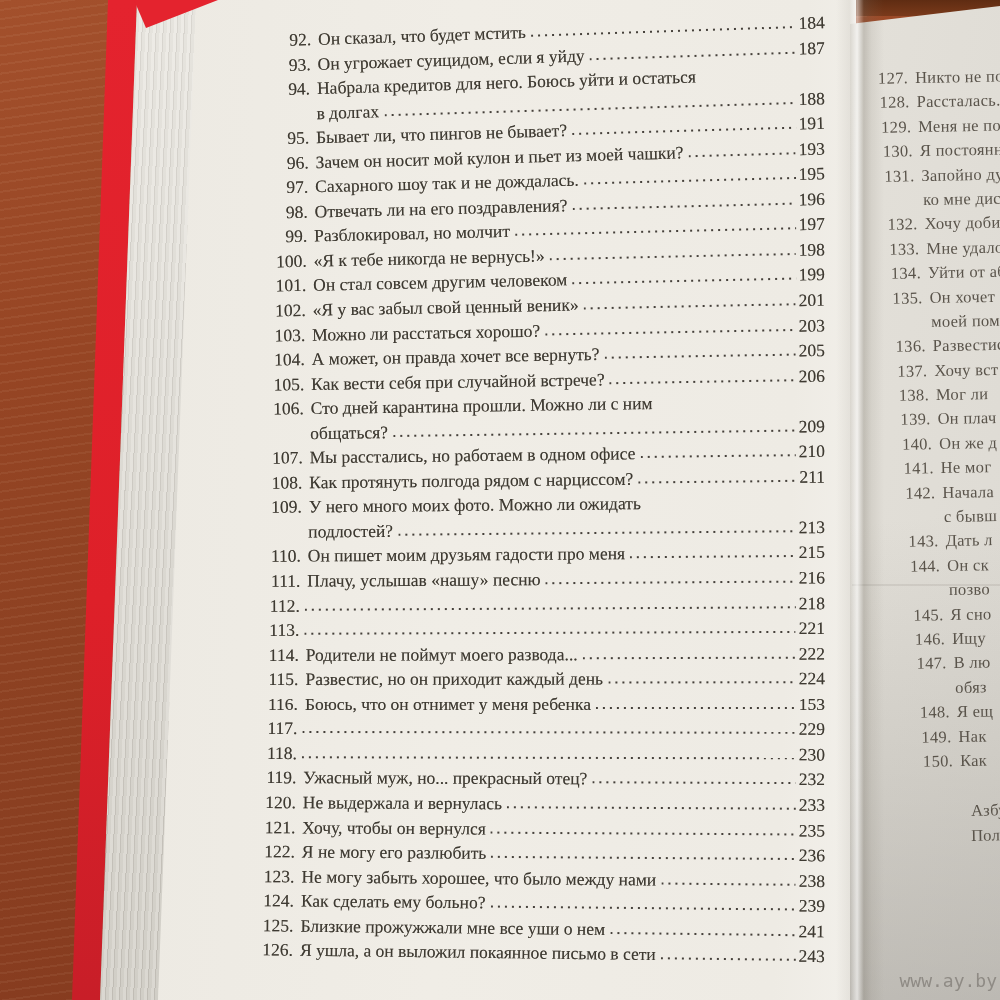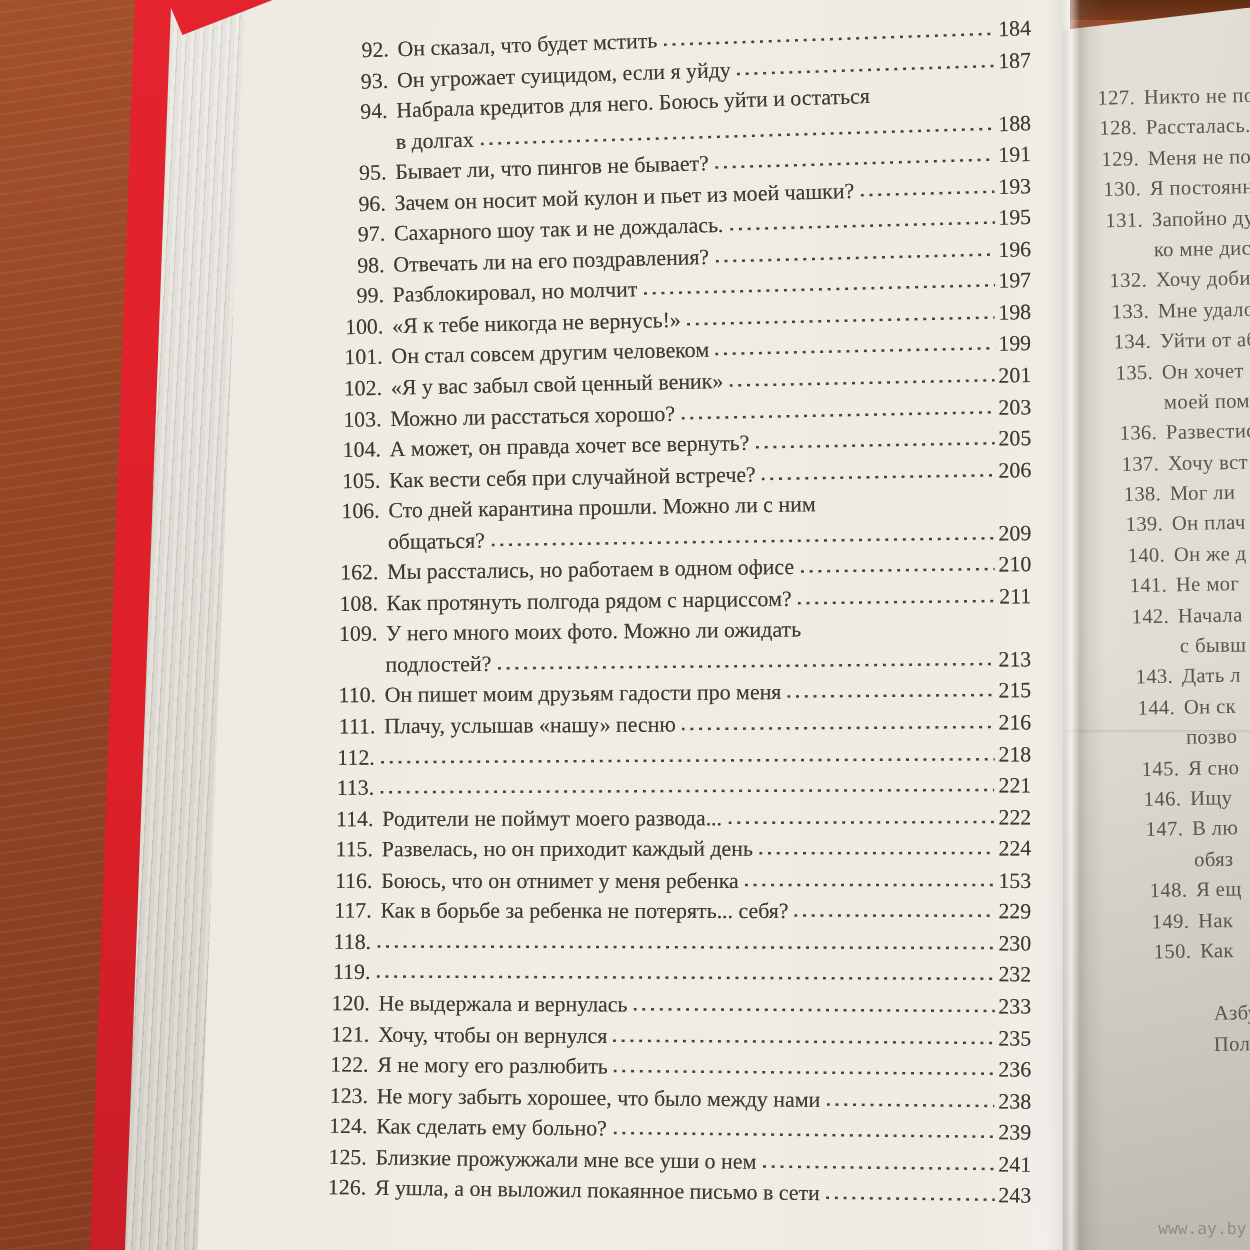--- a/index.html
+++ b/index.html
@@ -81,21 +81,21 @@
   .leader{
     flex:1 1 auto;height:3px;margin:0 3px 4px 5px;
     background:repeating-linear-gradient(90deg, #45403a 0 2px, rgba(0,0,0,0) 2px 7px);
     background-position:0 bottom;background-size:7px 2.2px;background-repeat:repeat-x;
   }
   .tpage{line-height:1;flex:0 0 auto;}
   .trow.footer .ttext{margin-left:18px;}
   .watermark{
     position:absolute;right:3px;bottom:9px;z-index:7;
     font-family:"DejaVu Sans Mono",monospace;
-    font-size:13px;color:var(--watermark,#8f8b85);
+    font-size:18px;color:var(--watermark,#8f8b85);
   }
 </style>
 </head>
 <body>
 
 <div class="photo">
   <div class="wood-top-right"></div>
   <div class="red-cover"></div>
   <div class="fore-edge"></div>
   <div class="left-page"></div>
@@ -197,21 +197,21 @@
         <span class="tnum">106.</span>
         <span class="ttext">Сто дней карантина прошли. Можно ли с ним</span>
       </div>
       <div class="trow" style="transform: translateX(10.2px) rotate(-0.78deg); width: 577.8px;">
         <span class="tnum"></span>
         <span class="ttext">общаться?</span>
         <span class="leader"></span>
         <span class="tpage">209</span>
       </div>
       <div class="trow" style="transform: translateX(9.7px) rotate(-0.71deg); width: 578.3px;">
-        <span class="tnum">162.</span>
+        <span class="tnum">107.</span>
         <span class="ttext">Мы расстались, но работаем в одном офисе</span>
         <span class="leader"></span>
         <span class="tpage">210</span>
       </div>
       <div class="trow" style="transform: translateX(9.2px) rotate(-0.64deg); width: 578.8px;">
         <span class="tnum">108.</span>
         <span class="ttext">Как протянуть полгода рядом с нарциссом?</span>
         <span class="leader"></span>
         <span class="tpage">211</span>
       </div>
@@ -248,43 +248,43 @@
         <span class="tpage">221</span>
       </div>
       <div class="trow" style="transform: translateX(5.8px) rotate(-0.14deg); width: 582.2px;">
         <span class="tnum">114.</span>
         <span class="ttext">Родители не поймут моего развода...</span>
         <span class="leader"></span>
         <span class="tpage">222</span>
       </div>
       <div class="trow" style="transform: translateX(5.4px) rotate(-0.07deg); width: 582.6px;">
         <span class="tnum">115.</span>
-        <span class="ttext">Развелась, но он приходит каждый день</span>
+        <span class="ttext">Развестис, но он приходит каждый день</span>
         <span class="leader"></span>
         <span class="tpage">224</span>
       </div>
       <div class="trow" style="transform: translateX(4.9px) rotate(0deg); width: 583.1px;">
         <span class="tnum">116.</span>
         <span class="ttext">Боюсь, что он отнимет у меня ребенка</span>
         <span class="leader"></span>
         <span class="tpage">153</span>
       </div>
       <div class="trow" style="transform: translateX(4.4px) rotate(0.07deg); width: 583.6px;">
         <span class="tnum">117.</span>
-        <span class="ttext">Как в борьбе за ребенка не потерять... себя?</span>
         <span class="leader"></span>
         <span class="tpage">229</span>
       </div>
       <div class="trow" style="transform: translateX(3.9px) rotate(0.14deg); width: 584.1px;">
         <span class="tnum">118.</span>
         <span class="leader"></span>
         <span class="tpage">230</span>
       </div>
       <div class="trow" style="transform: translateX(3.4px) rotate(0.21deg); width: 584.6px;">
         <span class="tnum">119.</span>
+        <span class="ttext">Ужасный муж, но... прекрасный отец?</span>
         <span class="leader"></span>
         <span class="tpage">232</span>
       </div>
       <div class="trow" style="transform: translateX(2.9px) rotate(0.28deg); width: 585.1px;">
         <span class="tnum">120.</span>
         <span class="ttext">Не выдержала и вернулась</span>
         <span class="leader"></span>
         <span class="tpage">233</span>
       </div>
       <div class="trow" style="transform: translateX(2.4px) rotate(0.35deg); width: 585.6px;">

